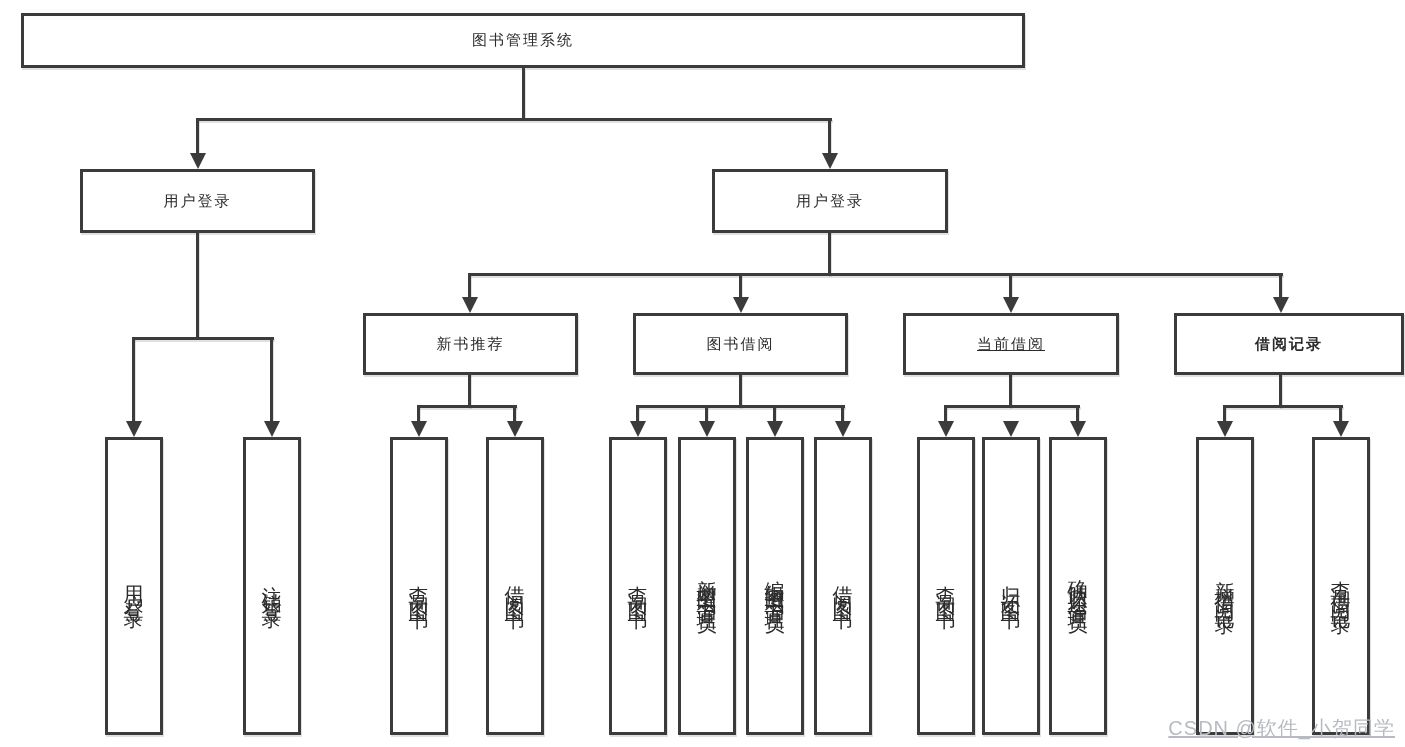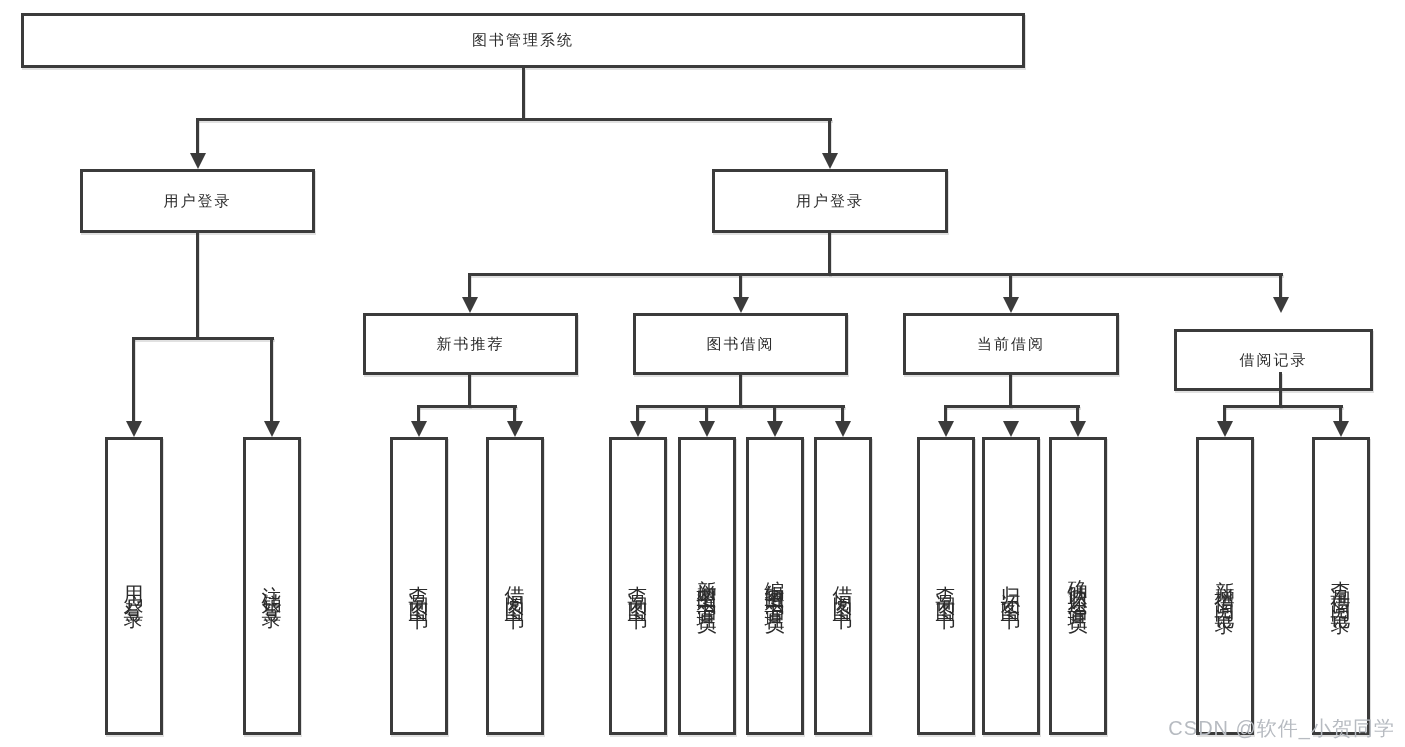--- a/index.html
+++ b/index.html
@@ -25,20 +25,21 @@
   .vl { width:3px; }
   .ar {
     position:absolute; width:0; height:0;
     border-left:8px solid transparent; border-right:8px solid transparent;
     border-top:16px solid #3b3b3b;
   }
   .wm {
     position:absolute; right:10px; bottom:5px;
     font-size:20px; color:#b7bbc1; letter-spacing:1px;
     white-space:nowrap;
+    text-decoration:underline;
   }
 </style>
 </head>
 <body>
 
 <div class="stage">
 
   <div class="box" style="left:21px;top:13px;width:1004px;height:55px;">图书管理系统</div>
 
   <div class="vl" style="left:522px;top:68px;height:50px;"></div>
@@ -64,22 +65,22 @@
   <div class="vl" style="left:739px;top:273px;height:27px;"></div>
   <div class="vl" style="left:1009px;top:273px;height:27px;"></div>
   <div class="vl" style="left:1279px;top:273px;height:27px;"></div>
   <div class="ar" style="left:462px;top:297px;"></div>
   <div class="ar" style="left:733px;top:297px;"></div>
   <div class="ar" style="left:1003px;top:297px;"></div>
   <div class="ar" style="left:1273px;top:297px;"></div>
 
   <div class="box" style="left:363px;top:313px;width:215px;height:62px;">新书推荐</div>
   <div class="box" style="left:633px;top:313px;width:215px;height:62px;">图书借阅</div>
-  <div class="box" style="left:903px;top:313px;width:216px;height:62px;">当前借阅</div>
-  <div class="box" style="left:1174px;top:329px;width:199px;height:62px;">借阅记录</div>
+  <div class="box" style="left:903px;top:313px;width:216px;height:62px;text-decoration:underline;">当前借阅</div>
+  <div class="box" style="left:1174px;top:313px;width:230px;height:62px;font-weight:bold;">借阅记录</div>
 
   <div class="vl" style="left:468px;top:372px;height:35px;"></div>
   <div class="hl" style="left:417px;top:405px;width:100px;"></div>
   <div class="vl" style="left:417px;top:405px;height:19px;"></div>
   <div class="vl" style="left:513px;top:405px;height:19px;"></div>
   <div class="ar" style="left:411px;top:421px;"></div>
   <div class="ar" style="left:507px;top:421px;"></div>
 
   <div class="vl" style="left:739px;top:372px;height:35px;"></div>
   <div class="hl" style="left:636px;top:405px;width:209px;"></div>

